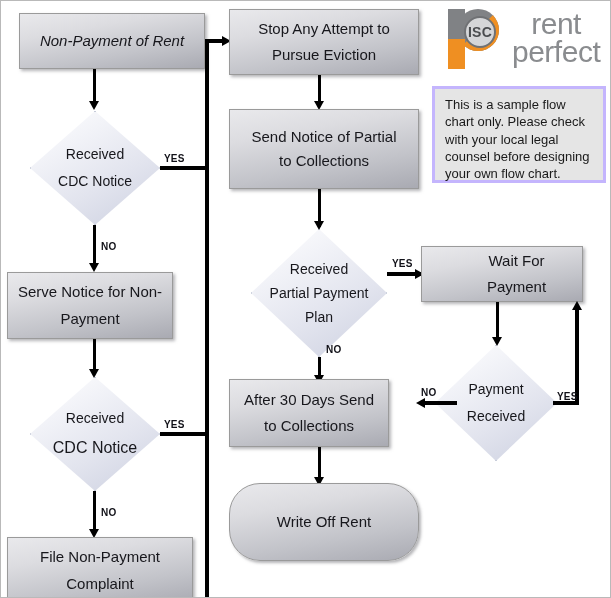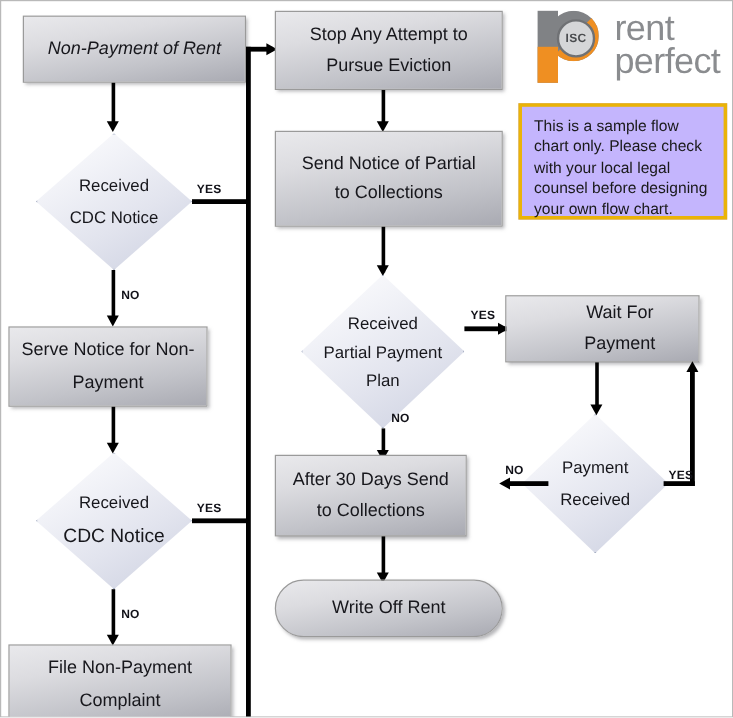--- a/index.html
+++ b/index.html
@@ -100,22 +100,22 @@
     font-weight: bold;
     color: #111118;
     letter-spacing: 0.2px;
     white-space: nowrap;
   }
 
   
   #note {
     position: absolute;
     box-sizing: border-box;
-    border: 3px solid #eab308;
-    background: #c4b5fd;
+    border: 3px solid #c4b5fd;
+    background: #e5e5e5;
     color: #1a1a1a;
     font-size: 13px;
     line-height: 1.33;
     padding: 7px 9px 6px 10px;
   }
 
   
   #logo {
     position: absolute;
     display: flex;
@@ -165,28 +165,29 @@
   #logo-mark .isc {
     position: absolute;
     left: 20px; top: 11px;
     width: 28px; height: 28px;
     border-radius: 50%;
     background: #d5d6d8;
     border: 2px solid #6f7174;
     display: flex;
     align-items: center;
     justify-content: center;
-    font-size: 10px;
+    font-size: 14px;
     font-weight: bold;
     color: #4a4c4f;
     letter-spacing: 0.3px;
   }
   #logo-text {
     margin-left: 6px;
     line-height: 0.92;
+    text-align: center;
   }
   #logo-text .l1, #logo-text .l2 {
     font-size: 30px;
     color: #8a8c8f;
     letter-spacing: -0.5px;
     display: block;
   }
 </style>
 </head>
 <body>
@@ -310,21 +311,21 @@
   <div class="pbox" style="left:228px; top:378px; width:160px; height:68px;">
     <span>
       <div>After 30 Days Send</div>
       <div>to Collections</div>
     </span>
   </div>
 
   <div class="ln vln" style="left:317px; top:446px; height:34px;"></div>
   <div class="arrow arr-down" style="left:313px; top:476px;"></div>
 
-  <div class="pbox" style="left:228px; top:482px; width:190px; height:48px;border-radius:31px;">
+  <div class="pbox" style="left:228px; top:482px; width:190px; height:78px;border-radius:31px;">
     <span>Write Off Rent</span>
   </div>
 
   <div class="pbox" style="left:420px; top:245px; width:162px; height:56px;padding-left:35px;">
     <span>Wait For Payment</span>
   </div>
 
   <div class="ln vln" style="left:495px; top:301px; height:40px;"></div>
   <div class="arrow arr-down" style="left:491px; top:336px;"></div>
 

